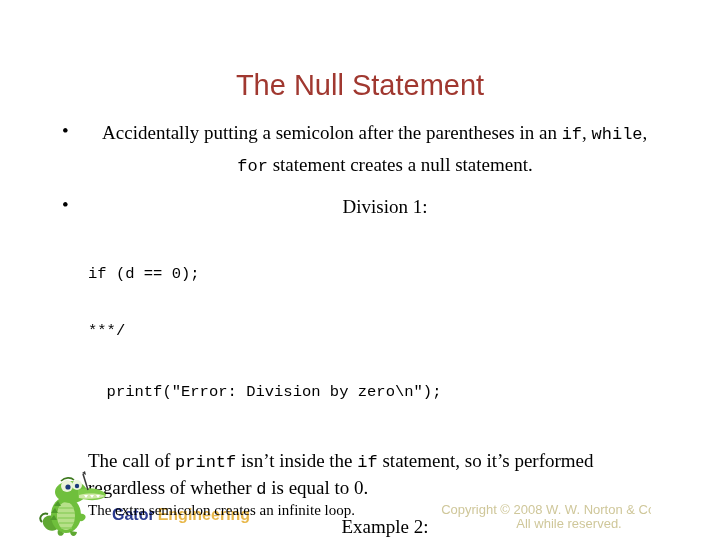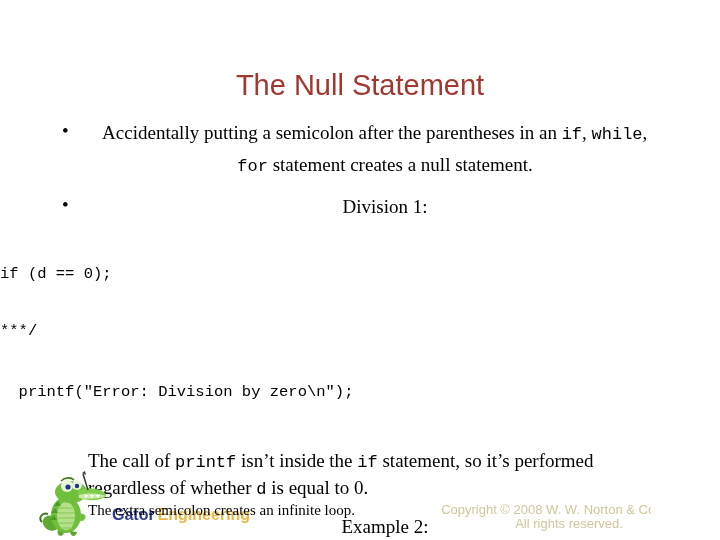--- a/index.html
+++ b/index.html
@@ -67,20 +67,21 @@
     font-size: 17px;
   }
 
   
   .code-block {
     position: relative;
     font-family: "Liberation Mono", "DejaVu Sans Mono", monospace;
     font-size: 15.5px;
     line-height: 19px;
     white-space: pre;
+    padding-left: 88px;
     padding-right: 10px;
     margin: 0;
   }
   .code-line {
     position: relative;
     white-space: pre;
   }
   .code-line .comment-right {
     position: absolute;
     left: 400px;
@@ -249,16 +250,16 @@
         <line x1="45" y1="4" x2="50" y2="20" stroke="#3A3A3A" stroke-width="1.6"></line>
         <path d="M44 3 l3 -2 l1 4 Z" fill="#3A3A3A"></path>
       </g>
     </svg>
   </div>
 
   <div class="watermark"><span class="wm-gator">Gator</span><span class="wm-eng">Engineering</span></div>
 
   <div class="copyright">
     <div>Copyright © 2008 W. W. Norton &amp; Company.</div>
-    <div>All rights reserved.</div>
+    <div>All while reserved.</div>
   </div>
 
 </div>
 
 </body></html>

